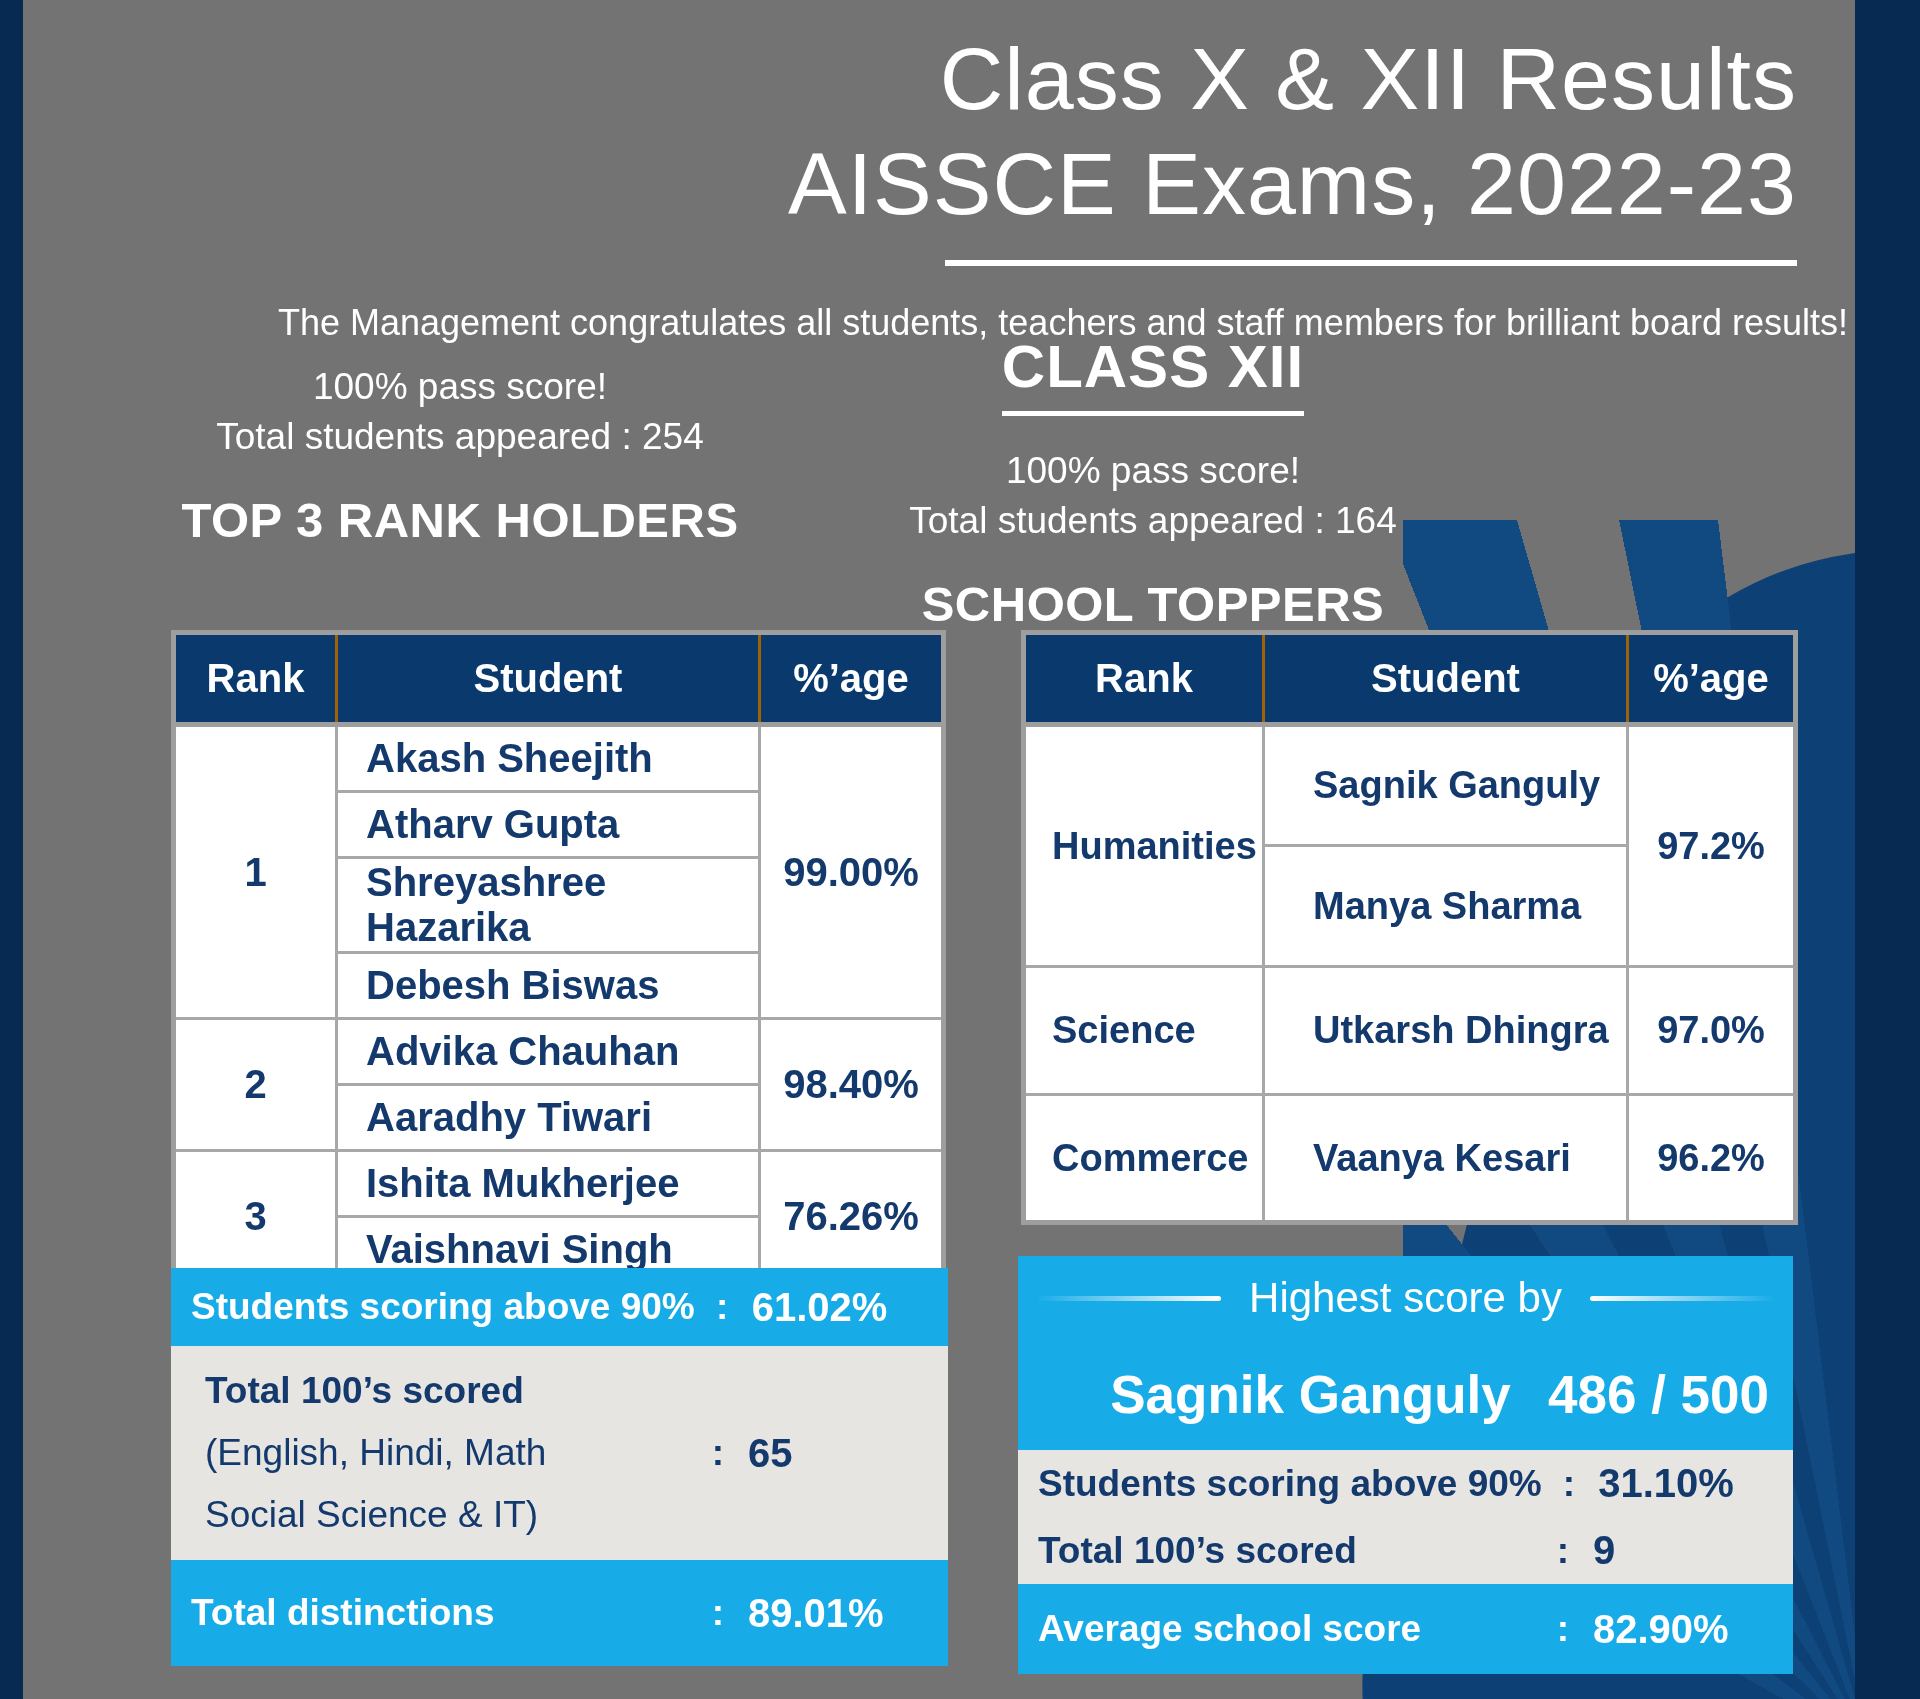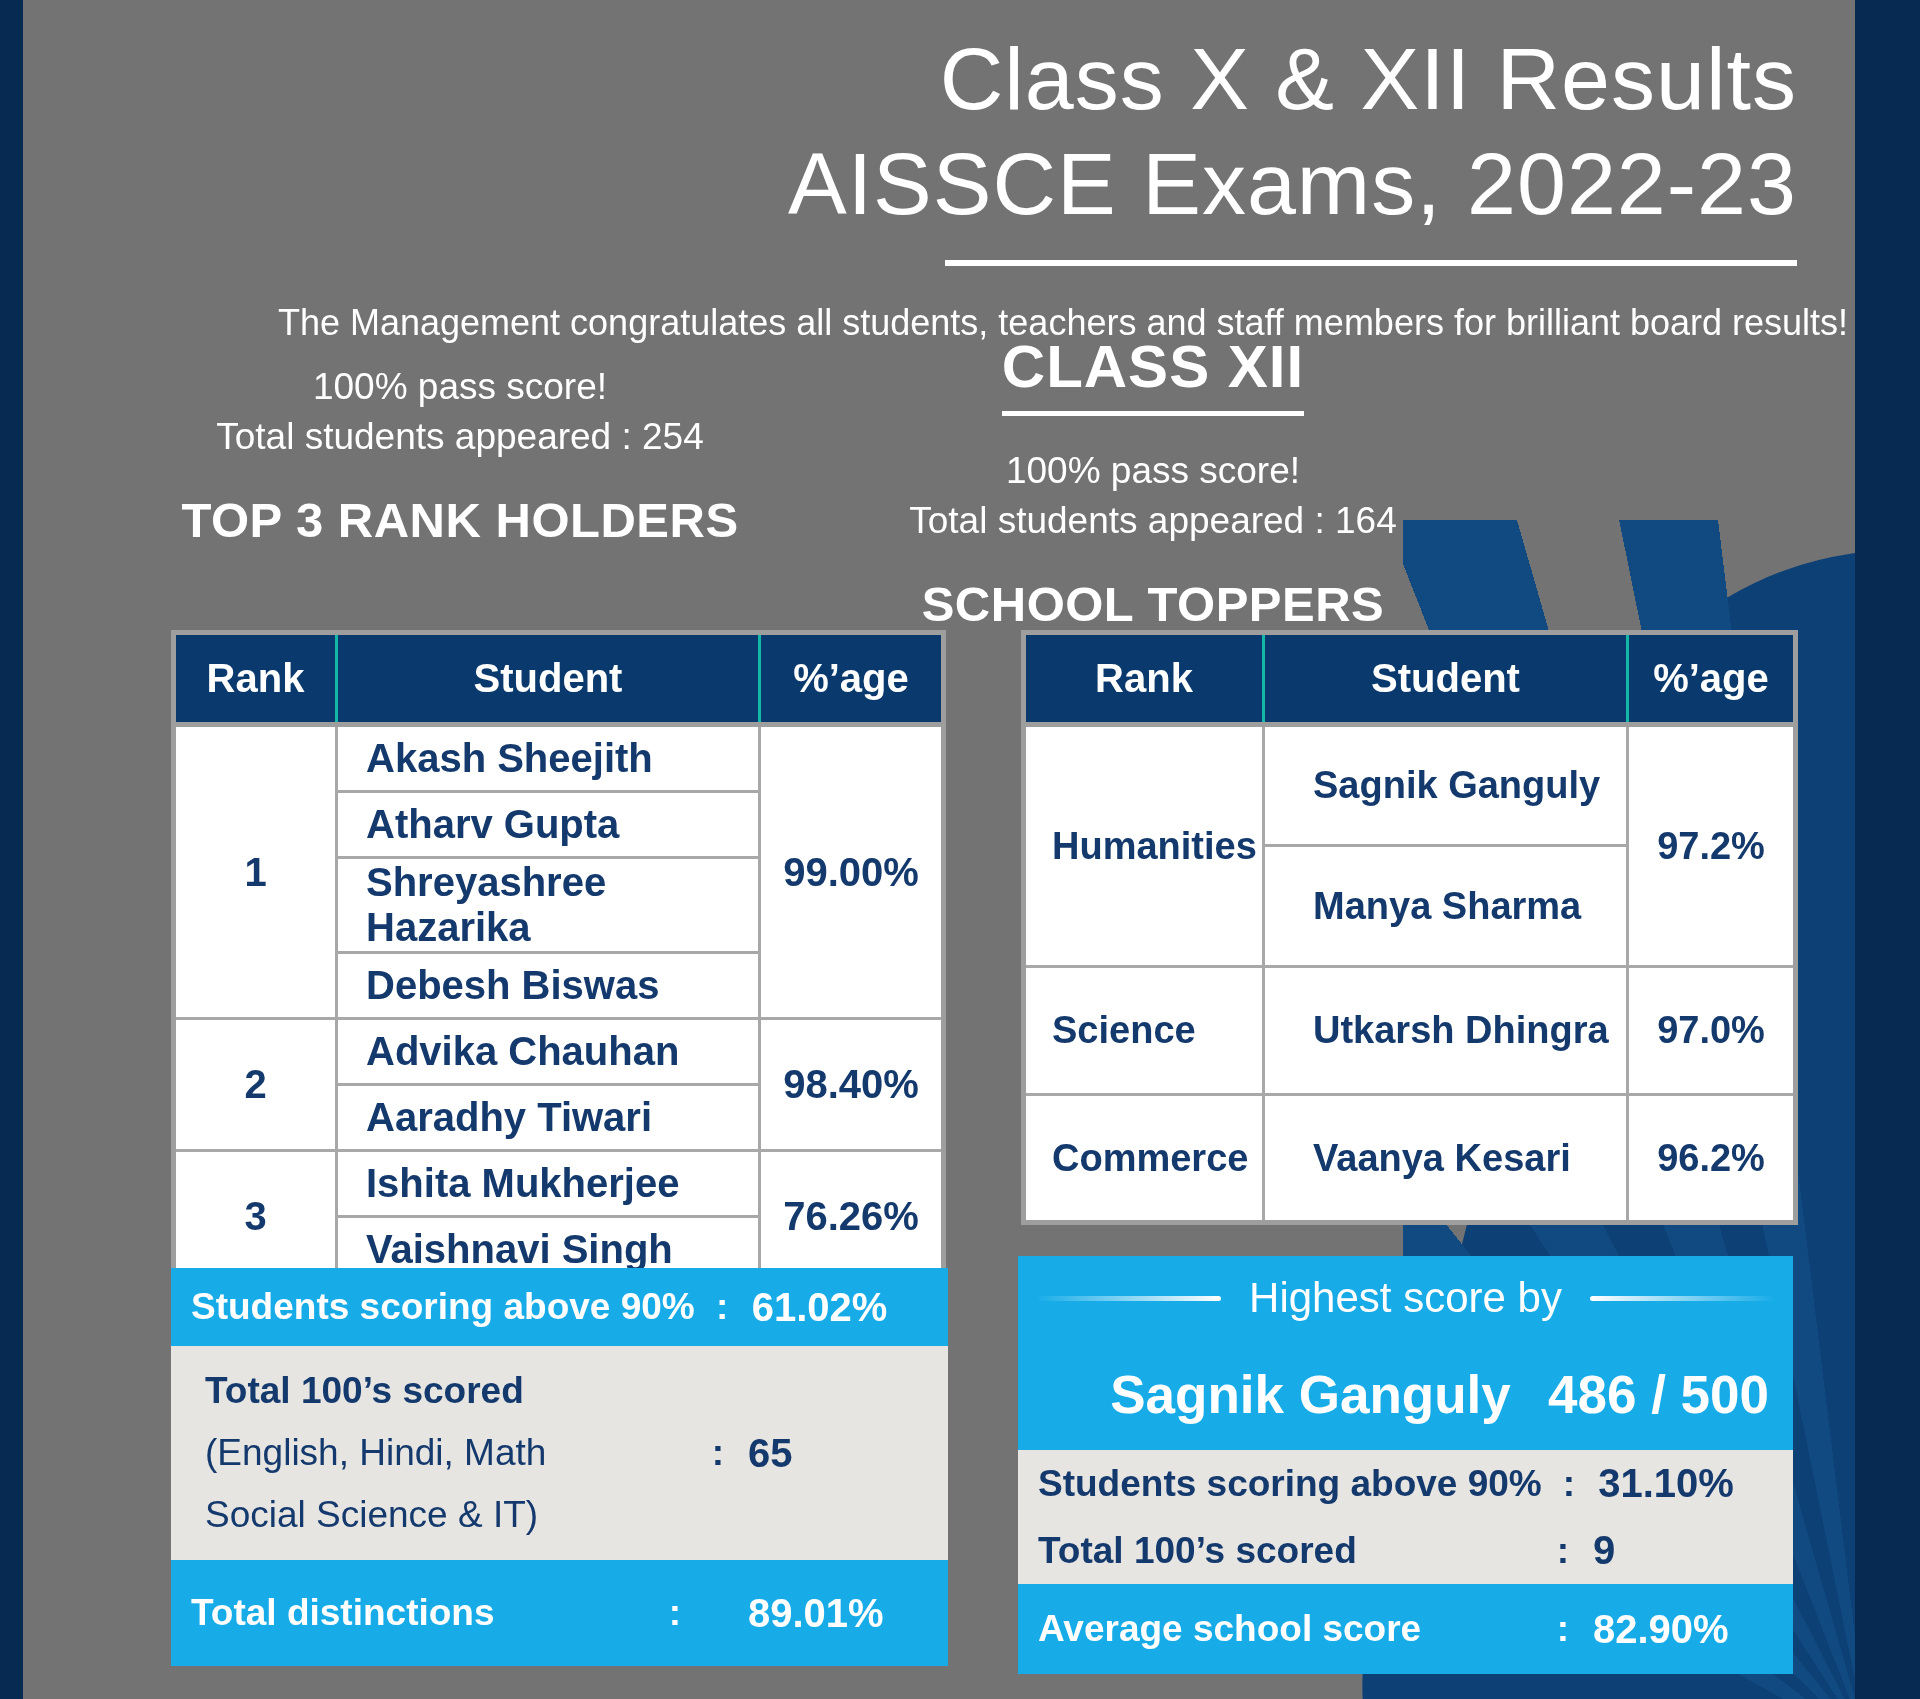--- a/index.html
+++ b/index.html
@@ -57,21 +57,21 @@
   .appeared-line{margin:8px 0 0 0;font-size:37px;}
   .section-title{margin:34px 0 0 0;font-size:49px;font-weight:700;letter-spacing:.5px;white-space:nowrap;}
 
   
   table.results{border-collapse:collapse;table-layout:fixed;position:absolute;top:630px;
     background:#ffffff;border:5px solid #9e9e9e;}
   table.results.x{left:148px;width:770px;}
   table.results.xii{left:998px;width:772px;}
   table.results th{
     background:#0a3a6d;color:#ffffff;font-size:40px;font-weight:700;
-    height:85px;border-left:3px solid #14b8a6;border-bottom:5px solid #9e9e9e;text-align:center;}
+    height:85px;border-left:3px solid #a16207;border-bottom:5px solid #9e9e9e;text-align:center;}
   table.results th:first-child{border-left:none;}
   table.results td{
     color:#14396d;font-size:40px;font-weight:700;
     border:3px solid #a8a8a8;text-align:center;vertical-align:middle;background:#ffffff;}
   table.results.x td{height:61px;}
   table.results.x td.name{ text-align:left;padding-left:28px;}
   table.results.xii td{font-size:38px;}
   table.results.xii td.name{text-align:left;padding-left:48px;}
   table.results.xii td.rankcell{text-align:left;padding-left:26px;}
   table.results.xii tr.sub{height:121px;}
@@ -85,21 +85,21 @@
   .gray{background:#e7e5e2;color:#14396d;}
   .stat-label{flex:1;padding-left:20px;font-size:37px;font-weight:700;white-space:nowrap;}
   .stat-colon{width:56px;text-align:center;font-size:37px;font-weight:700;}
   .stat-value{width:200px;padding-left:2px;font-size:40px;font-weight:700;white-space:nowrap;}
   .stat-lines{flex:1;padding-left:34px;}
   .stat-lines .bold{font-size:37px;font-weight:700;line-height:62px;white-space:nowrap;}
   .stat-lines .light{font-size:37px;font-weight:400;line-height:62px;white-space:nowrap;}
 
   .x-box-1{top:1268px;height:78px;}
   .x-box-2{top:1346px;height:214px;}
-  .x-box-3{top:1560px;height:106px;gap:43px;}
+  .x-box-3{top:1560px;height:106px;}
 
   .highest-box{top:1256px;height:194px;flex-direction:column;align-items:stretch;justify-content:flex-start;gap:40px;}
   .hs-head{margin-top:18px;display:flex;align-items:center;justify-content:center;gap:28px;}
   .hs-title{font-size:42px;font-weight:400;white-space:nowrap;}
   .hs-line{width:185px;height:5px;border-radius:3px;}
   .hs-line.l{background:linear-gradient(to right,rgba(255,255,255,0),#ffffff);}
   .hs-line.r{background:linear-gradient(to left,rgba(255,255,255,0),#ffffff);}
   .hs-row{display:flex;align-items:center;line-height:62px;margin-top:2px;}
   .hs-name{width:475px;padding-left:55px;text-align:center;font-size:53px;font-weight:700;white-space:nowrap;}
   .hs-score{flex:1;text-align:left;font-size:53px;font-weight:700;white-space:nowrap;}

